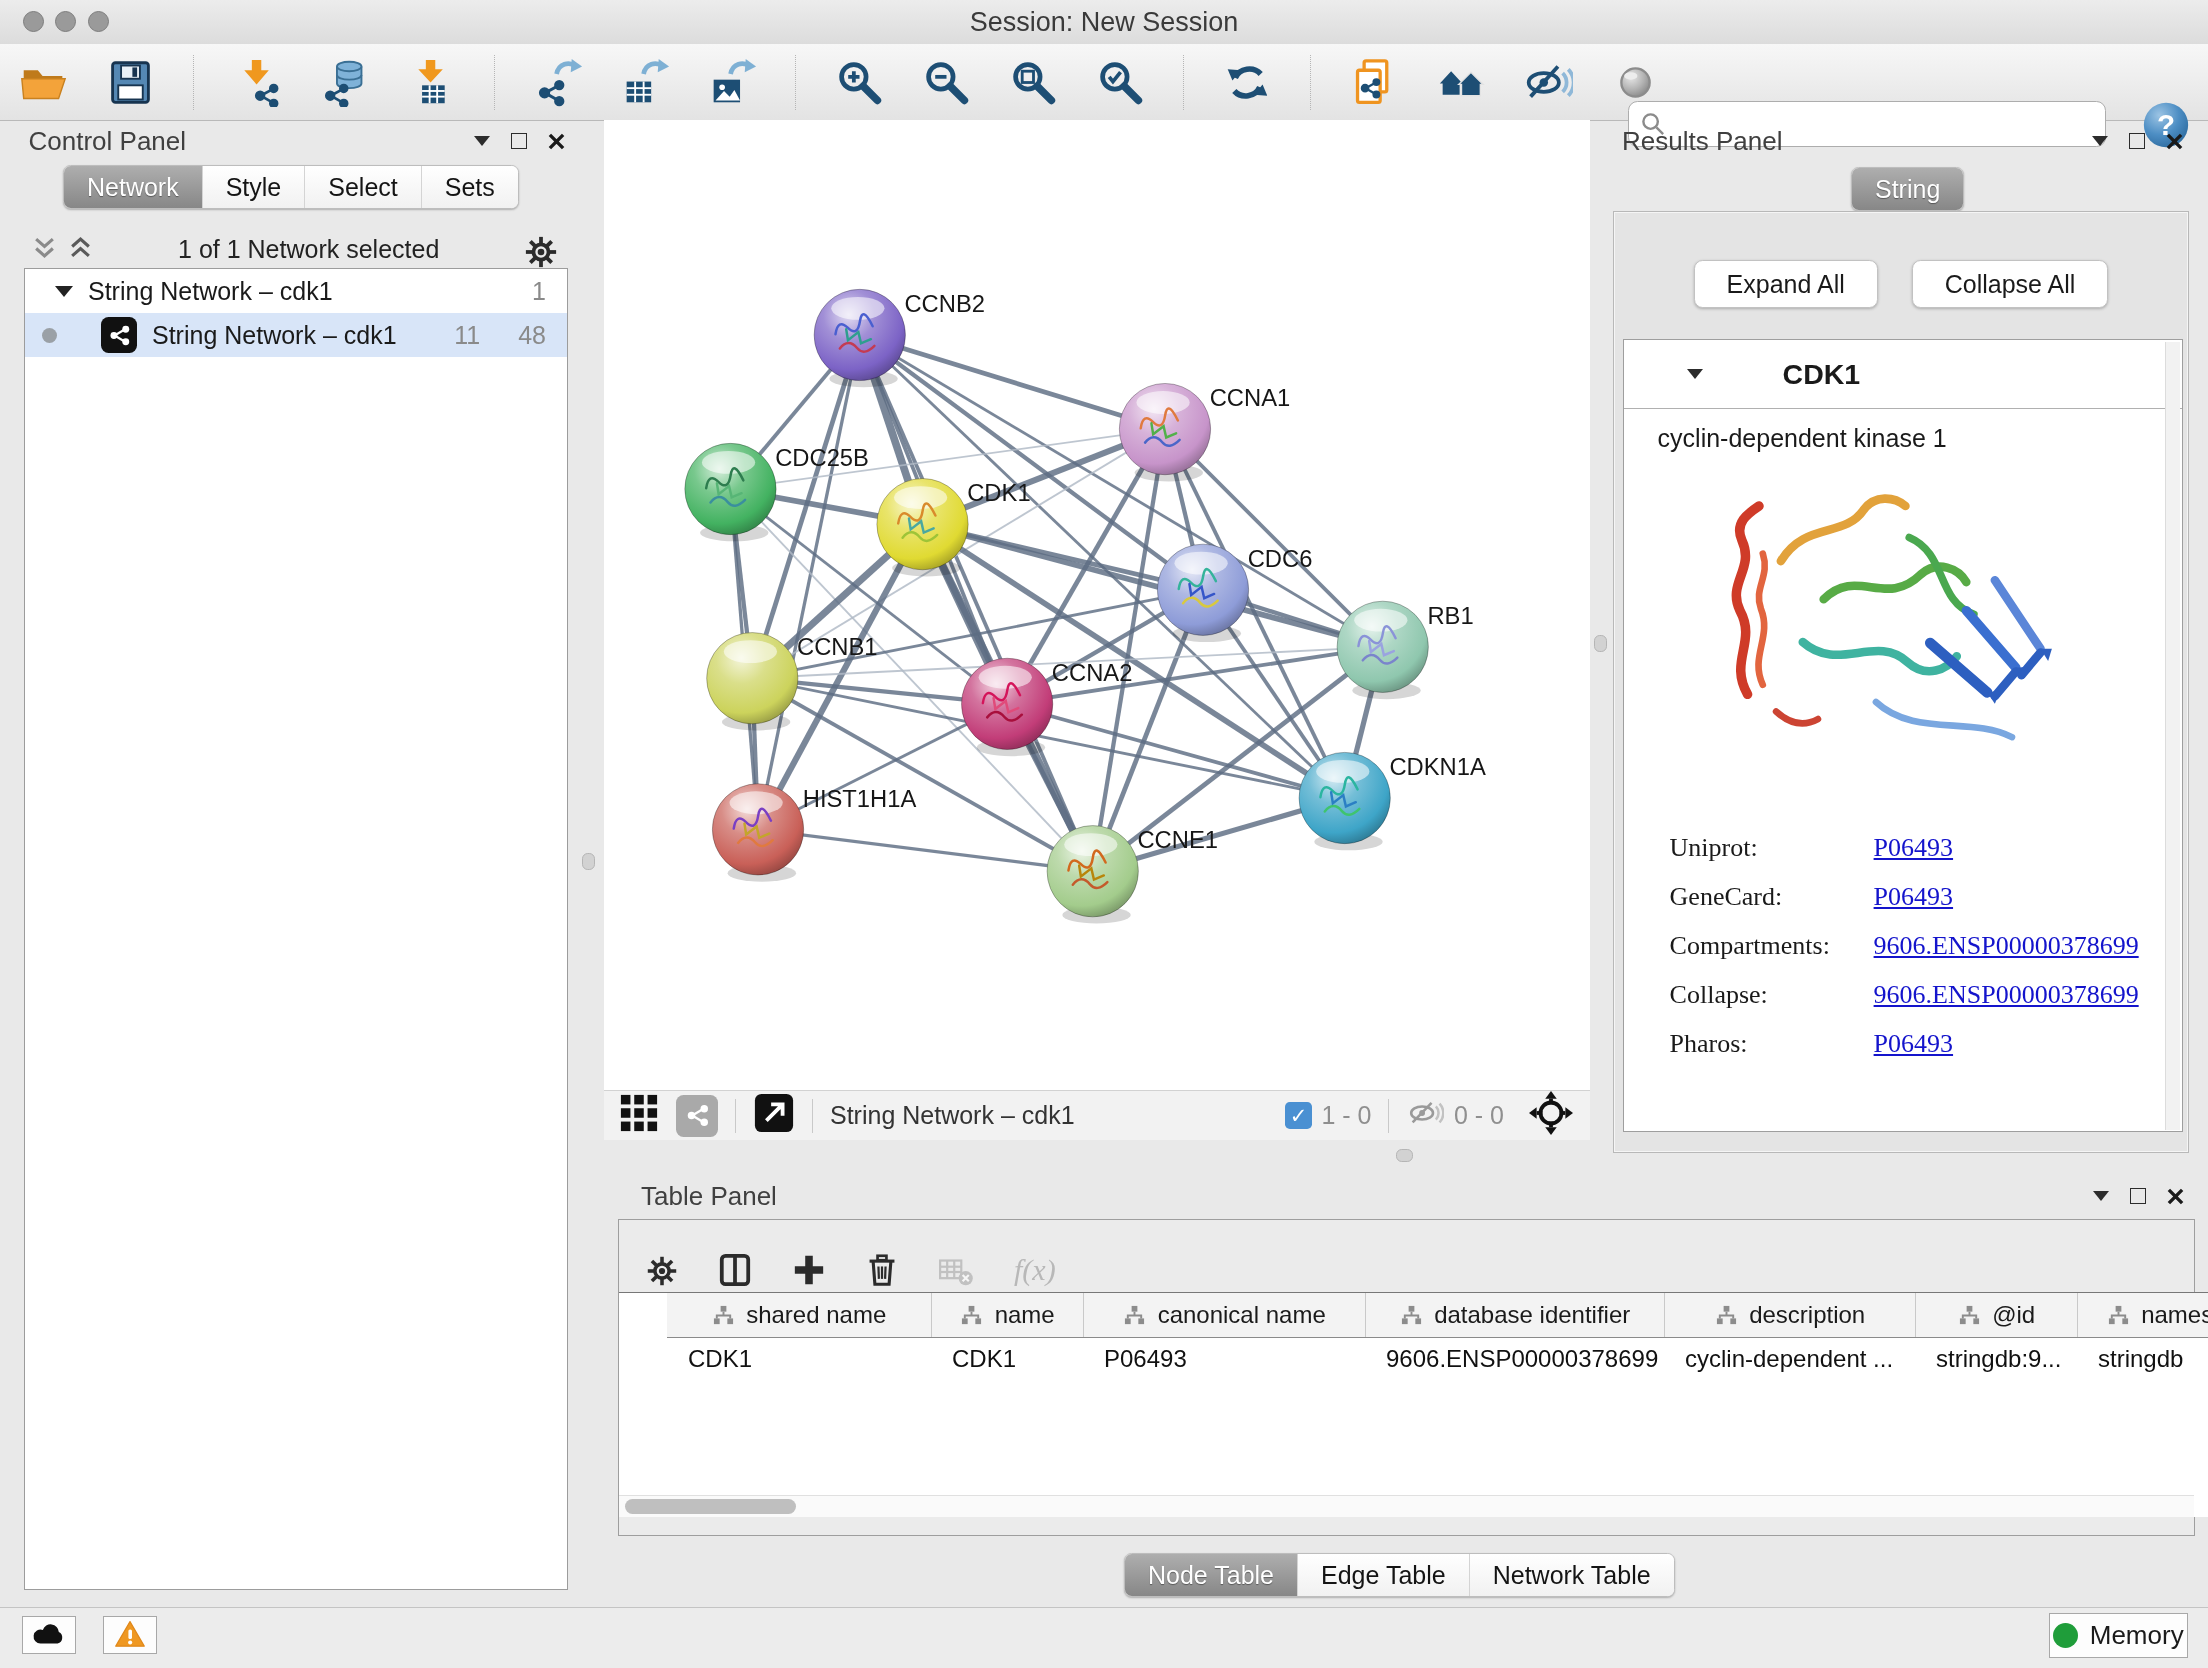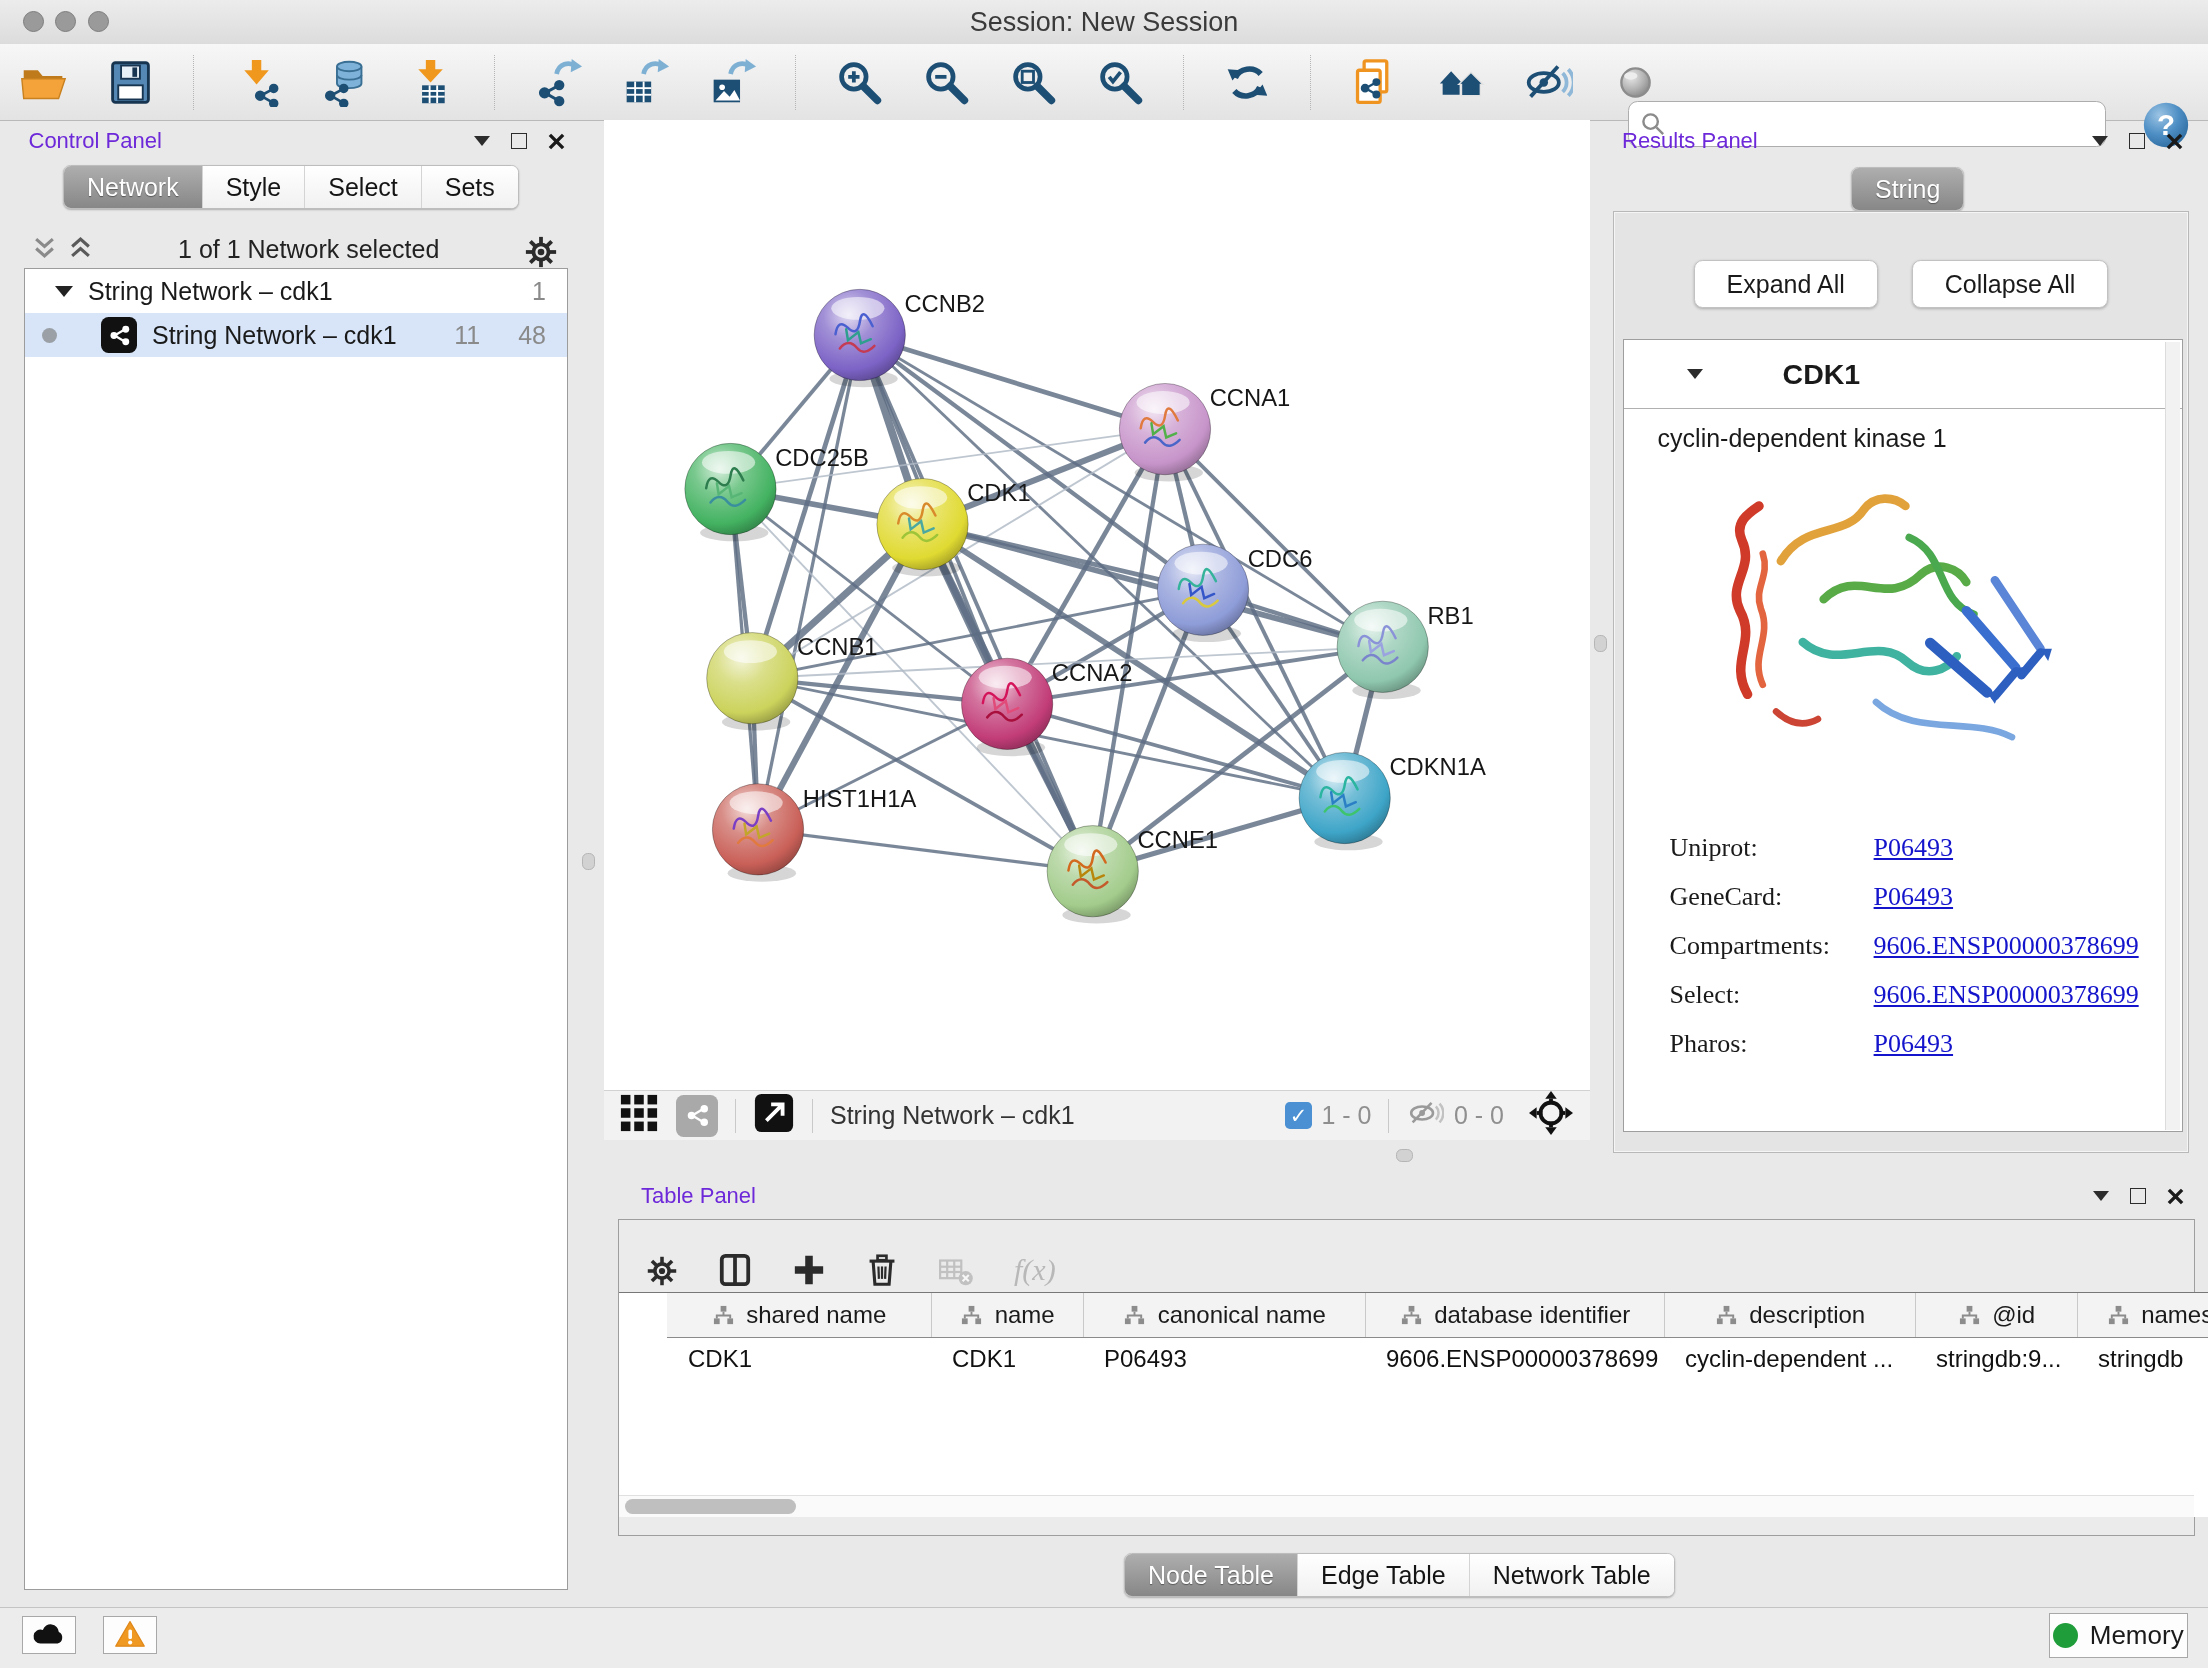--- a/index.html
+++ b/index.html
@@ -20,21 +20,21 @@
   .tbsep{width:1px;height:55px;border-left:1px dotted #b5b5b5;margin:0 0px;}
   .tbicon{width:49px;height:49px;display:inline-block;}
   .tbicon svg{width:49px;height:49px;display:block;}
   #searchbox{left:1628px;top:57px;width:476px;height:44px;background:#fff;
     border:1px solid #adadad;border-radius:9.5px;display:flex;align-items:center;}
   #searchbox svg{margin-left:11.4px;}
   #searchbox input{border:none;outline:none;font-size:25px;flex:1;margin:0 9.5px;
     font-family:"Liberation Sans",sans-serif;background:transparent;}
   #help-btn{left:2142px;top:57px;width:48px;height:48px;}
   
-  .panel-title{font-size:22px;color:#6d28d9;}
+  .panel-title{font-size:26px;color:#404040;}
   .panel-ctrls{display:flex;align-items:center;gap:21px;}
   .tri-down{width:0;height:0;border-left:8.6px solid transparent;border-right:8.6px solid transparent;
     border-top:10.5px solid #2c2c2c;}
   .sq{width:16px;height:16px;border:1.9px solid #2c2c2c;box-sizing:border-box;}
   .xx svg{display:block;}
   .seg{display:inline-flex;border:1px solid #bdbdbd;border-radius:7.6px;overflow:hidden;
     box-shadow:0 1px 1.9px rgba(0,0,0,.25);background:#fff;}
   .seg .tab{padding:0 23px;height:42px;line-height:42px;font-size:25px;color:#141414;
     background:linear-gradient(#ffffff,#f1f1f1);border-left:1px solid #d4d4d4;white-space:nowrap;}
   .seg .tab:first-child{border-left:none;}
@@ -781,21 +781,21 @@
           </div>
           <div class="cl-row">
             <span class="cl-label">GeneCard:</span>
             <span class="cl-link">P06493</span>
           </div>
           <div class="cl-row">
             <span class="cl-label">Compartments:</span>
             <span class="cl-link">9606.ENSP00000378699</span>
           </div>
           <div class="cl-row">
-            <span class="cl-label">Select:</span>
+            <span class="cl-label">Collapse:</span>
             <span class="cl-link">9606.ENSP00000378699</span>
           </div>
           <div class="cl-row">
             <span class="cl-label">Pharos:</span>
             <span class="cl-link">P06493</span>
           </div>
         </div>
     </div>
     <div id="rp-scroll"></div>
   </div>

